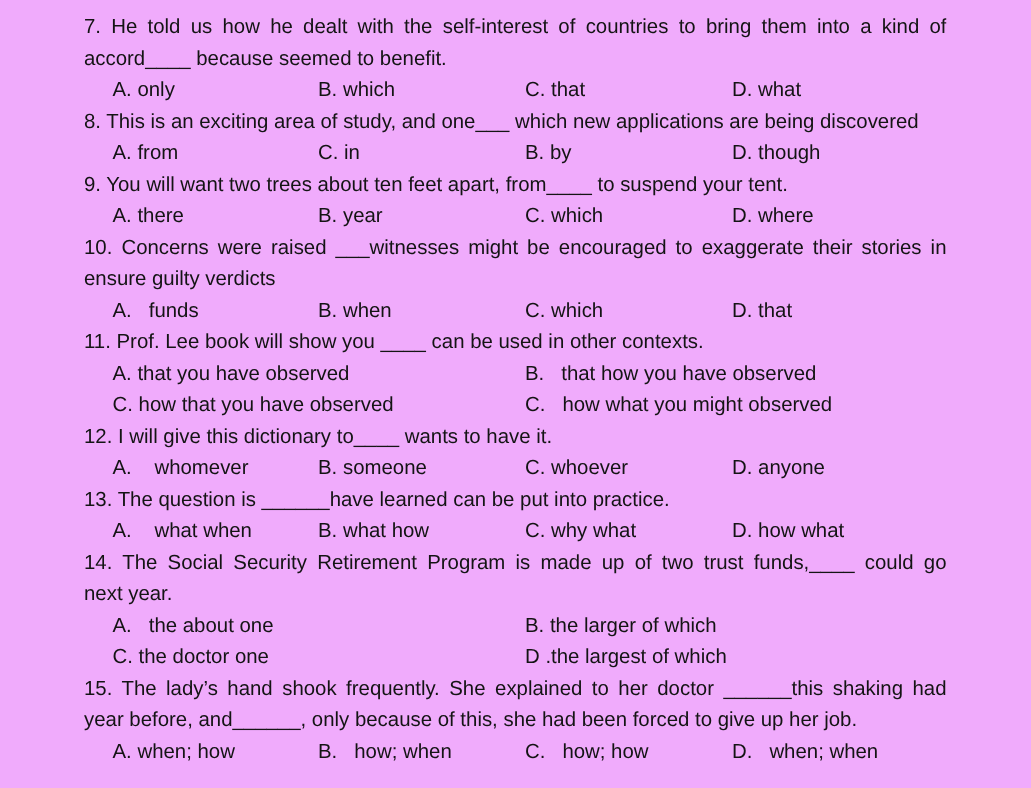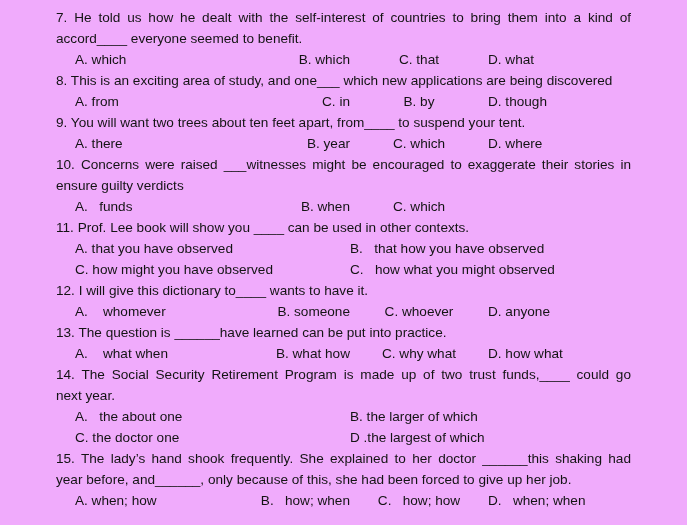--- a/index.html
+++ b/index.html
@@ -28,53 +28,53 @@
   }
   .opts{
     display:flex;
     line-height:21px;height:21px;
     padding-left:19px;
     white-space:pre;
     overflow:hidden;
   }
   .opt{flex-shrink:0;display:inline-block;}
   .opts.four .opt:nth-child(1){width:137px;}
-  .opts.four .opt:nth-child(2){width:138px;text-align:right;}
-  .opts.four .opt:nth-child(3){width:138px;text-align:center;}
+  .opts.four .opt:nth-child(2){width:138px;}
+  .opts.four .opt:nth-child(3){width:138px;}
   .opts.four .opt:nth-child(4){flex:1;}
   .opts.two .opt:nth-child(1){width:275px;}
   .opts.two .opt:nth-child(2){flex:1;}
 </style>
 </head>
 <body>
 
 <div class="page">
   <div>
       <div class="qblock">
         <div class="qline just">7. He told us how he dealt with the self-interest of countries to bring them into a kind of international</div>
-        <div class="qline">accord____ everyone seemed to benefit.</div>
-        <div class="opts four"><span class="opt">A. which</span><span class="opt">B. which</span><span class="opt">C. that</span><span class="opt">D. what</span></div>
+        <div class="qline">accord____ because seemed to benefit.</div>
+        <div class="opts four"><span class="opt">A. only</span><span class="opt">B. which</span><span class="opt">C. that</span><span class="opt">D. what</span></div>
       </div>
       <div class="qblock">
         <div class="qline">8. This is an exciting area of study, and one___ which new applications are being discovered</div>
         <div class="opts four"><span class="opt">A. from</span><span class="opt">C. in</span><span class="opt">B. by</span><span class="opt">D. though</span></div>
       </div>
       <div class="qblock">
         <div class="qline">9. You will want two trees about ten feet apart, from____ to suspend your tent.</div>
         <div class="opts four"><span class="opt">A. there</span><span class="opt">B. year</span><span class="opt">C. which</span><span class="opt">D. where</span></div>
       </div>
       <div class="qblock">
         <div class="qline just">10. Concerns were raised ___witnesses might be encouraged to exaggerate their stories in court to</div>
         <div class="qline">ensure guilty verdicts</div>
-        <div class="opts four"><span class="opt">A.   funds</span><span class="opt">B. when</span><span class="opt">C. which</span></div>
+        <div class="opts four"><span class="opt">A.   funds</span><span class="opt">B. when</span><span class="opt">C. which</span><span class="opt">D. that</span></div>
       </div>
       <div class="qblock">
         <div class="qline">11. Prof. Lee book will show you ____ can be used in other contexts.</div>
         <div class="opts two"><span class="opt">A. that you have observed</span><span class="opt">B.   that how you have observed</span></div>
-        <div class="opts two"><span class="opt">C. how might you have observed</span><span class="opt">C.   how what you might observed</span></div>
+        <div class="opts two"><span class="opt">C. how that you have observed</span><span class="opt">C.   how what you might observed</span></div>
       </div>
       <div class="qblock">
         <div class="qline">12. I will give this dictionary to____ wants to have it.</div>
         <div class="opts four"><span class="opt">A.    whomever</span><span class="opt">B. someone</span><span class="opt">C. whoever</span><span class="opt">D. anyone</span></div>
       </div>
       <div class="qblock">
         <div class="qline">13. The question is ______have learned can be put into practice.</div>
         <div class="opts four"><span class="opt">A.    what when</span><span class="opt">B. what how</span><span class="opt">C. why what</span><span class="opt">D. how what</span></div>
       </div>
       <div class="qblock">

